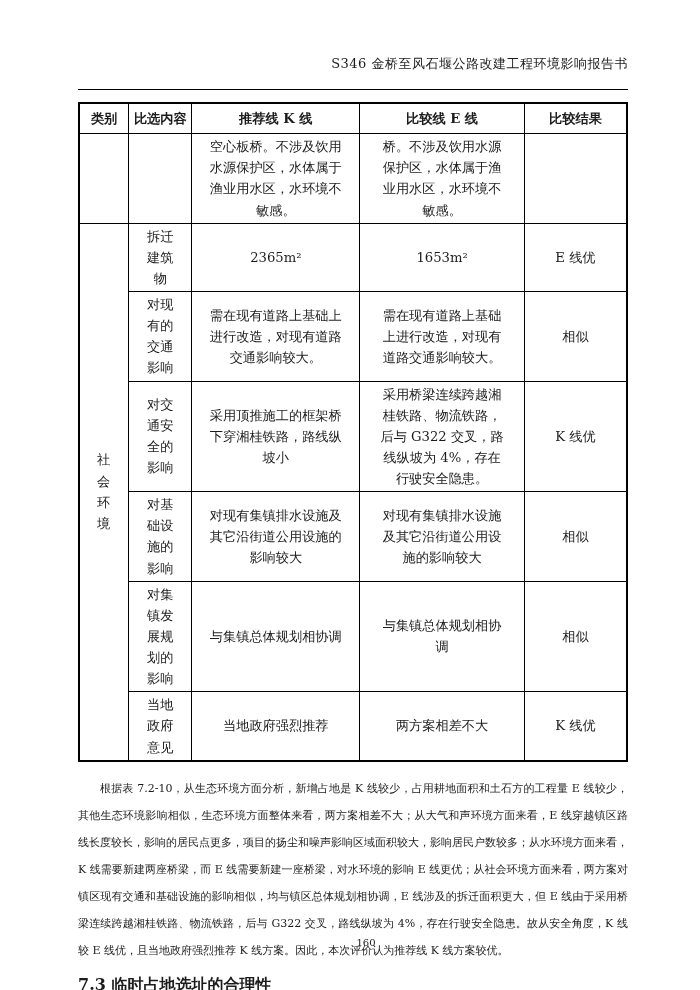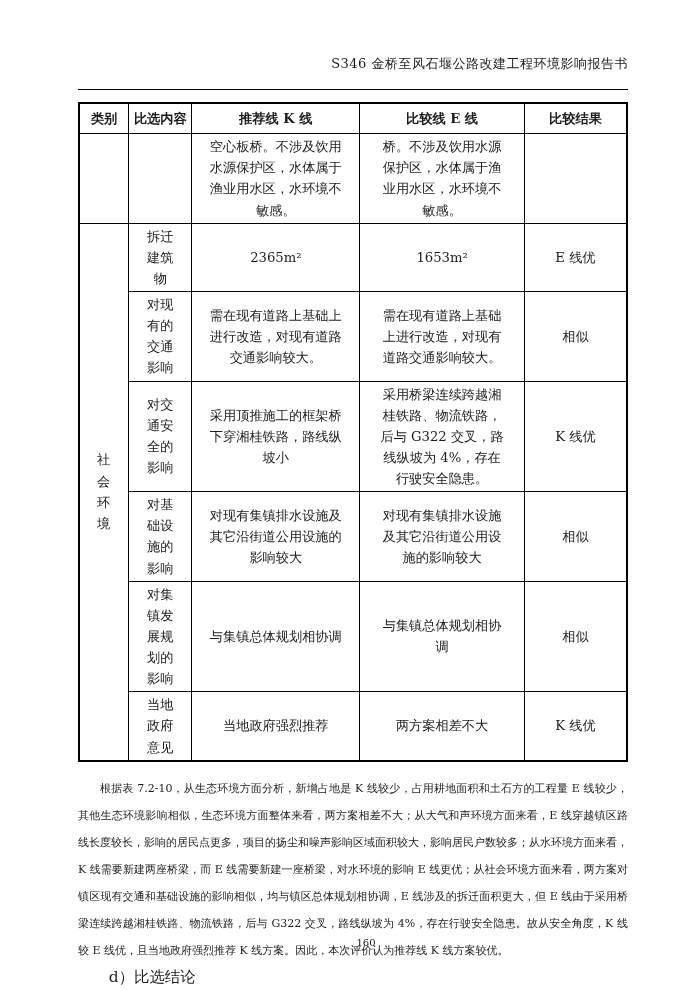--- a/index.html
+++ b/index.html
@@ -143,21 +143,20 @@
 意见</td>
         <td>当地政府强烈推荐</td>
         <td>两方案相差不大</td>
         <td>K 线优</td>
       </tr>
     </tbody>
   </table>
 
   <p class="para first">根据表 7.2-10，从生态环境方面分析，新增占地是 K 线较少，占用耕地面积和土石方的工程量 E 线较少，其他生态环境影响相似，生态环境方面整体来看，两方案相差不大；从大气和声环境方面来看，E 线穿越镇区路线长度较长，影响的居民点更多，项目的扬尘和噪声影响区域面积较大，影响居民户数较多；从水环境方面来看，K 线需要新建两座桥梁，而 E 线需要新建一座桥梁，对水环境的影响 E 线更优；从社会环境方面来看，两方案对镇区现有交通和基础设施的影响相似，均与镇区总体规划相协调，E 线涉及的拆迁面积更大，但 E 线由于采用桥梁连续跨越湘桂铁路、物流铁路，后与 G322 交叉，路线纵坡为 4%，存在行驶安全隐患。故从安全角度，K 线较 E 线优，且当地政府强烈推荐 K 线方案。因此，本次评价认为推荐线 K 线方案较优。</p>
 
-  <p class="subhead-d">d）比选结论</p>
 
 
   <h2 class="h73">7.3 临时占地选址的合理性</h2>
 
   <h3 class="h731"><span class="num">7.3.1</span><span class="ttl">取土场设置的合理性分析</span></h3>
 
   <p class="para">根据水保保持方案报告，工程施工需外借土料 25.47 万 m³，拟设置取土场 8 处，占地面积 13.34hm²。取土场的选择遵循以下原则：</p>
 
 </div>
 

